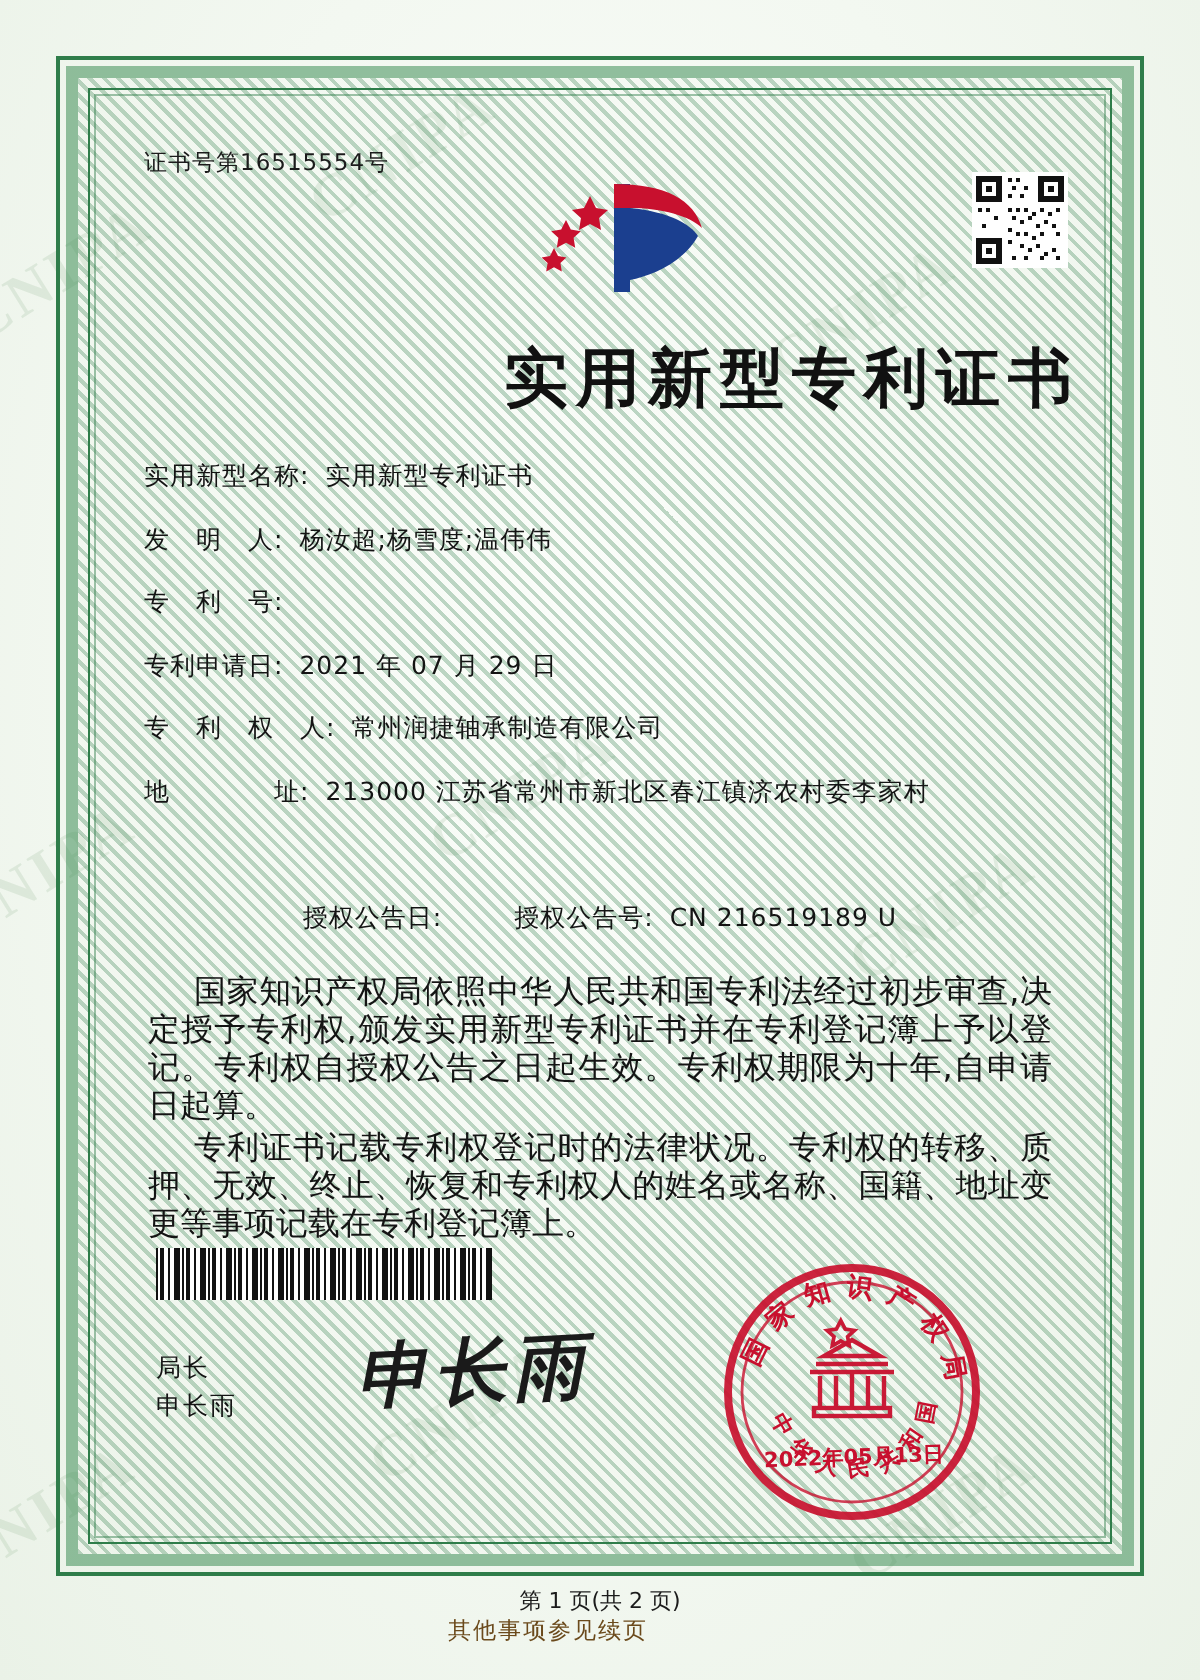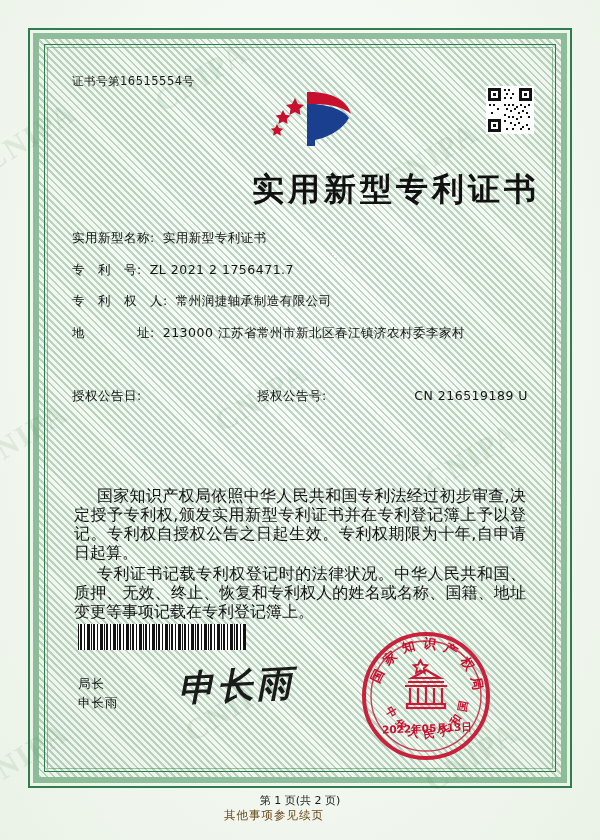--- a/index.html
+++ b/index.html
@@ -134,21 +134,21 @@
     line-height: 16px;
   }
   .f-label {
     white-space: nowrap;
     letter-spacing: 0.5px;
   }
   .f-value {
     margin-left: 8px;
     letter-spacing: 0.5px;
   }
-  .field-row.two-col { justify-content: space-between; }
+  .field-row.two-col { justify-content: center; }
   .f-label2 {
     margin-left: 36px;
     white-space: nowrap;
     letter-spacing: 0.5px;
     margin-top: 32px;
   }
 
   .paras {
     position: absolute;
     left: 14px; top: 424px;
@@ -328,41 +328,48 @@
     </div>
 
     <div class="title">实用新型专利证书</div>
 
     <div class="fields">
       <div class="field-row">
         <span class="f-label">实用新型名称:</span>
         <span class="f-value">实用新型专利证书</span>
       </div>
       <div class="field-row">
+        <span class="f-label">发　明　人:</span>
+        <span class="f-value">杨汝超;杨雪度;温伟伟</span>
+      </div>
+      <div class="field-row">
         <span class="f-label">专　利　号:</span>
-        <span class="f-value">ZL 2021 2 1756471.7</span>
+      </div>
+      <div class="field-row">
+        <span class="f-label">专利申请日:</span>
+        <span class="f-value">2021 年 07 月 29 日</span>
       </div>
       <div class="field-row">
         <span class="f-label">专　利　权　人:</span>
         <span class="f-value">常州润捷轴承制造有限公司</span>
       </div>
       <div class="field-row">
         <span class="f-label">地　　　　址:</span>
         <span class="f-value">213000 江苏省常州市新北区春江镇济农村委李家村</span>
       </div>
       <div class="field-row two-col">
         <span class="f-label">授权公告日:</span>
         <span class="f-label2">授权公告号:</span>
         <span class="f-value">CN 216519189 U</span>
       </div>
     </div>
 
     <div class="paras">
       <p>国家知识产权局依照中华人民共和国专利法经过初步审查,决定授予专利权,颁发实用新型专利证书并在专利登记簿上予以登记。专利权自授权公告之日起生效。专利权期限为十年,自申请日起算。</p>
-      <p>专利证书记载专利权登记时的法律状况。中华人民共和国、质押、无效、终止、恢复和专利权人的姓名或名称、国籍、地址变更等事项记载在专利登记簿上。</p>
+      <p>专利证书记载专利权登记时的法律状况。专利权的转移、质押、无效、终止、恢复和专利权人的姓名或名称、国籍、地址变更等事项记载在专利登记簿上。</p>
     </div>
 
     <div class="barcode"></div>
 
     <div class="sig-block">
       <div>局长</div>
       <div>申长雨</div>
     </div>
 
     <div class="signature">申长雨</div>

